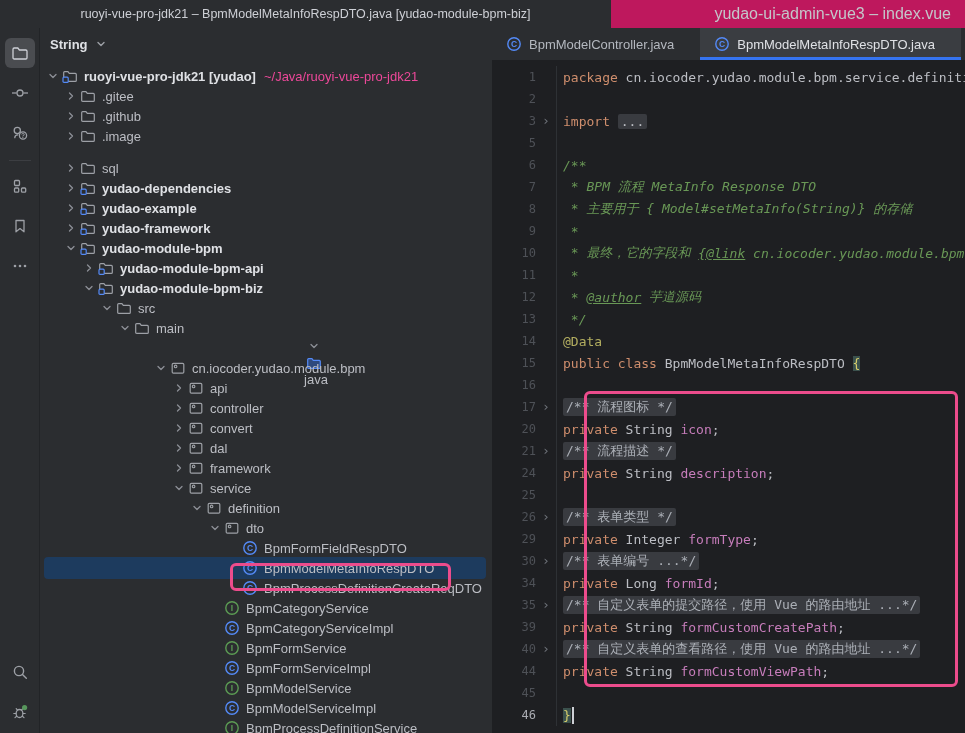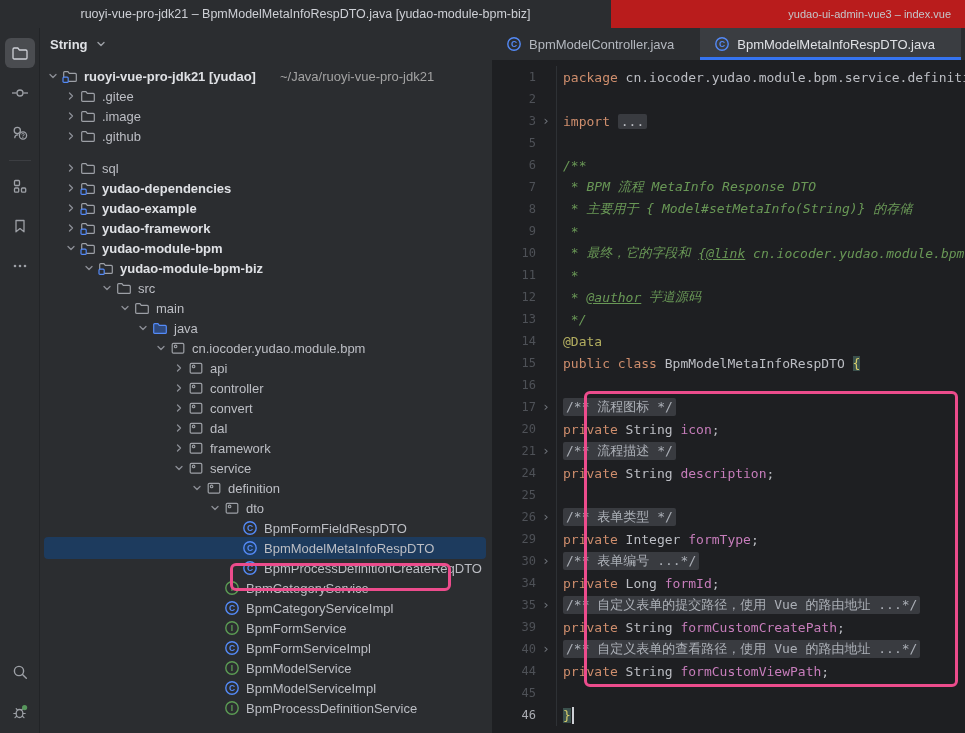--- a/index.html
+++ b/index.html
@@ -2,21 +2,21 @@
 <html><head>
 <meta charset="utf-8">
 <style>
   * { box-sizing: border-box; margin: 0; padding: 0; }
   html,body { width: 965px; height: 733px; overflow: hidden; background:#1E1F22;
     font-family:"Liberation Sans","DejaVu Sans",sans-serif; }
   
   .titlebar { display:flex; height:28px; width:965px; }
   .tb-left { width:611px; background:#2B2D30; color:#CED0D6; font-size:12.5px;
     display:flex; align-items:center; justify-content:center; white-space:nowrap; }
-  .tb-right { flex:1; background:#b91c1c; color:#C4C6CA; font-size:11px;
+  .tb-right { flex:1; background:#be185d; color:#C4C6CA; font-size:16px;
     display:flex; align-items:center; justify-content:flex-end; padding-right:14px; white-space:nowrap; }
   
   .app { display:flex; height:705px; width:965px; }
   .activitybar { width:40px; background:#2B2D30; border-right:1px solid #222427;
     display:flex; flex-direction:column; align-items:center; position:relative; }
   .act-btn { width:30px; height:30px; margin-top:10px; border-radius:6px;
     display:flex; align-items:center; justify-content:center; }
   .act-btn.active { background:#4A4C50; }
   .act-divider { width:22px; height:1px; background:#3C3E42; margin-top:12px; }
   .act-bottom { position:absolute; bottom:6px; left:0; width:40px;
@@ -29,21 +29,21 @@
   .tree { padding-top:6px; }
   .tree-row { height:20px; display:flex; align-items:center; font-size:13px;
     color:#BCBEC4; white-space:nowrap; position:relative; }
   .tree-row .rowbg { position:absolute; left:4px; right:6px; top:-1px; bottom:-1px;
     background:#1D3B5E; border-radius:4px; z-index:0; }
   .tree-row > * { z-index:1; }
   .chev { width:16px; height:16px; display:flex; align-items:center; justify-content:center; flex:0 0 16px; }
   .ticon { width:18px; height:18px; display:flex; align-items:center; justify-content:center; flex:0 0 18px; }
   .tlabel { margin-left:5px; }
   .tlabel.bold { font-weight:700; color:#DFE1E5; }
-  .tsuffix { margin-left:24px; color:#a3a3a3; }
+  .tsuffix { margin-left:8px; color:#ec4899; }
   
   .editor-col { flex:1; background:#1E1F22; position:relative; overflow:hidden; }
   .tabbar { height:32px; background:#2B2D30; display:flex; }
   .tab { display:flex; align-items:center; gap:7px; padding:0 26px 0 14px;
     font-size:13px; color:#B4B8BF; position:relative; }
   .tab.active { background:#3A3D41; color:#DFE1E5; }
   .tab.active::after { content:""; position:absolute; left:0; right:0; bottom:0; height:3px; background:#3574F0; }
   .code { padding-top:6px; font-family:"DejaVu Sans Mono","Liberation Mono",monospace; font-size:13px; }
   .cline { height:22px; display:flex; align-items:center; white-space:pre; }
   .gut { width:44px; flex:0 0 44px; text-align:right; color:#4E5157; font-size:12px; }
@@ -175,103 +175,117 @@
           <span class="chev">
             <svg width="12" height="12" viewBox="0 0 12 12">
               <path d="M4.5 3 L7.5 6 L4.5 9" stroke="#8C8F96" stroke-width="1.3" fill="none" stroke-linecap="round" stroke-linejoin="round"></path>
             </svg>
           </span>
           <span class="ticon">
             <svg width="16" height="16" viewBox="0 0 16 16">
               <path d="M1.7 4.6 C1.7 4 2.1 3.6 2.7 3.6 H5.9 L7.3 5.4 H13.3 C13.9 5.4 14.3 5.8 14.3 6.4 V12.4 C14.3 13 13.9 13.4 13.3 13.4 H2.7 C2.1 13.4 1.7 13 1.7 12.4 Z" fill="none" stroke="#9DA0A6" stroke-width="1.2"></path>
             </svg>
           </span>
+          <span class="tlabel">.github</span>
+        </div>
+        <div class="tree-row" style="padding-left: 23px;">
+          <span class="chev">
+            <svg width="12" height="12" viewBox="0 0 12 12">
+              <path d="M4.5 3 L7.5 6 L4.5 9" stroke="#8C8F96" stroke-width="1.3" fill="none" stroke-linecap="round" stroke-linejoin="round"></path>
+            </svg>
+          </span>
+          <span class="ticon">
+            <svg width="16" height="16" viewBox="0 0 16 16">
+              <path d="M1.7 4.6 C1.7 4 2.1 3.6 2.7 3.6 H5.9 L7.3 5.4 H13.3 C13.9 5.4 14.3 5.8 14.3 6.4 V12.4 C14.3 13 13.9 13.4 13.3 13.4 H2.7 C2.1 13.4 1.7 13 1.7 12.4 Z" fill="none" stroke="#9DA0A6" stroke-width="1.2"></path>
+            </svg>
+          </span>
           <span class="tlabel">.image</span>
         </div>
+        <div class="tree-row" style="padding-left: 23px; margin-top: 12px;">
+          <span class="chev">
+            <svg width="12" height="12" viewBox="0 0 12 12">
+              <path d="M4.5 3 L7.5 6 L4.5 9" stroke="#8C8F96" stroke-width="1.3" fill="none" stroke-linecap="round" stroke-linejoin="round"></path>
+            </svg>
+          </span>
+          <span class="ticon">
+            <svg width="16" height="16" viewBox="0 0 16 16">
+              <path d="M1.7 4.6 C1.7 4 2.1 3.6 2.7 3.6 H5.9 L7.3 5.4 H13.3 C13.9 5.4 14.3 5.8 14.3 6.4 V12.4 C14.3 13 13.9 13.4 13.3 13.4 H2.7 C2.1 13.4 1.7 13 1.7 12.4 Z" fill="none" stroke="#9DA0A6" stroke-width="1.2"></path>
+            </svg>
+          </span>
+          <span class="tlabel">sql</span>
+        </div>
         <div class="tree-row" style="padding-left: 23px;">
           <span class="chev">
             <svg width="12" height="12" viewBox="0 0 12 12">
               <path d="M4.5 3 L7.5 6 L4.5 9" stroke="#8C8F96" stroke-width="1.3" fill="none" stroke-linecap="round" stroke-linejoin="round"></path>
             </svg>
           </span>
           <span class="ticon">
             <svg width="16" height="16" viewBox="0 0 16 16">
               <path d="M1.7 4.6 C1.7 4 2.1 3.6 2.7 3.6 H5.9 L7.3 5.4 H13.3 C13.9 5.4 14.3 5.8 14.3 6.4 V12.4 C14.3 13 13.9 13.4 13.3 13.4 H2.7 C2.1 13.4 1.7 13 1.7 12.4 Z" fill="none" stroke="#9DA0A6" stroke-width="1.2"></path>
-            </svg>
-          </span>
-          <span class="tlabel">.github</span>
-        </div>
-        <div class="tree-row" style="padding-left: 23px; margin-top: 12px;">
-          <span class="chev">
-            <svg width="12" height="12" viewBox="0 0 12 12">
-              <path d="M4.5 3 L7.5 6 L4.5 9" stroke="#8C8F96" stroke-width="1.3" fill="none" stroke-linecap="round" stroke-linejoin="round"></path>
-            </svg>
-          </span>
-          <span class="ticon">
-            <svg width="16" height="16" viewBox="0 0 16 16">
-              <path d="M1.7 4.6 C1.7 4 2.1 3.6 2.7 3.6 H5.9 L7.3 5.4 H13.3 C13.9 5.4 14.3 5.8 14.3 6.4 V12.4 C14.3 13 13.9 13.4 13.3 13.4 H2.7 C2.1 13.4 1.7 13 1.7 12.4 Z" fill="none" stroke="#9DA0A6" stroke-width="1.2"></path>
-            </svg>
-          </span>
-          <span class="tlabel">sql</span>
+              <rect x="1" y="9.2" width="5.2" height="5.2" rx="1" fill="#2B2D30" stroke="#548AF7" stroke-width="1.2"></rect>
+            </svg>
+          </span>
+          <span class="tlabel bold">yudao-dependencies</span>
         </div>
         <div class="tree-row" style="padding-left: 23px;">
           <span class="chev">
             <svg width="12" height="12" viewBox="0 0 12 12">
               <path d="M4.5 3 L7.5 6 L4.5 9" stroke="#8C8F96" stroke-width="1.3" fill="none" stroke-linecap="round" stroke-linejoin="round"></path>
             </svg>
           </span>
           <span class="ticon">
             <svg width="16" height="16" viewBox="0 0 16 16">
               <path d="M1.7 4.6 C1.7 4 2.1 3.6 2.7 3.6 H5.9 L7.3 5.4 H13.3 C13.9 5.4 14.3 5.8 14.3 6.4 V12.4 C14.3 13 13.9 13.4 13.3 13.4 H2.7 C2.1 13.4 1.7 13 1.7 12.4 Z" fill="none" stroke="#9DA0A6" stroke-width="1.2"></path>
               <rect x="1" y="9.2" width="5.2" height="5.2" rx="1" fill="#2B2D30" stroke="#548AF7" stroke-width="1.2"></rect>
             </svg>
           </span>
-          <span class="tlabel bold">yudao-dependencies</span>
+          <span class="tlabel bold">yudao-example</span>
         </div>
         <div class="tree-row" style="padding-left: 23px;">
           <span class="chev">
             <svg width="12" height="12" viewBox="0 0 12 12">
               <path d="M4.5 3 L7.5 6 L4.5 9" stroke="#8C8F96" stroke-width="1.3" fill="none" stroke-linecap="round" stroke-linejoin="round"></path>
             </svg>
           </span>
           <span class="ticon">
             <svg width="16" height="16" viewBox="0 0 16 16">
               <path d="M1.7 4.6 C1.7 4 2.1 3.6 2.7 3.6 H5.9 L7.3 5.4 H13.3 C13.9 5.4 14.3 5.8 14.3 6.4 V12.4 C14.3 13 13.9 13.4 13.3 13.4 H2.7 C2.1 13.4 1.7 13 1.7 12.4 Z" fill="none" stroke="#9DA0A6" stroke-width="1.2"></path>
               <rect x="1" y="9.2" width="5.2" height="5.2" rx="1" fill="#2B2D30" stroke="#548AF7" stroke-width="1.2"></rect>
             </svg>
           </span>
-          <span class="tlabel bold">yudao-example</span>
+          <span class="tlabel bold">yudao-framework</span>
         </div>
         <div class="tree-row" style="padding-left: 23px;">
           <span class="chev">
             <svg width="12" height="12" viewBox="0 0 12 12">
-              <path d="M4.5 3 L7.5 6 L4.5 9" stroke="#8C8F96" stroke-width="1.3" fill="none" stroke-linecap="round" stroke-linejoin="round"></path>
+              <path d="M3 4.5 L6 7.5 L9 4.5" stroke="#8C8F96" stroke-width="1.3" fill="none" stroke-linecap="round" stroke-linejoin="round"></path>
             </svg>
           </span>
           <span class="ticon">
             <svg width="16" height="16" viewBox="0 0 16 16">
               <path d="M1.7 4.6 C1.7 4 2.1 3.6 2.7 3.6 H5.9 L7.3 5.4 H13.3 C13.9 5.4 14.3 5.8 14.3 6.4 V12.4 C14.3 13 13.9 13.4 13.3 13.4 H2.7 C2.1 13.4 1.7 13 1.7 12.4 Z" fill="none" stroke="#9DA0A6" stroke-width="1.2"></path>
               <rect x="1" y="9.2" width="5.2" height="5.2" rx="1" fill="#2B2D30" stroke="#548AF7" stroke-width="1.2"></rect>
             </svg>
           </span>
-          <span class="tlabel bold">yudao-framework</span>
-        </div>
-        <div class="tree-row" style="padding-left: 23px;">
-          <span class="chev">
-            <svg width="12" height="12" viewBox="0 0 12 12">
-              <path d="M3 4.5 L6 7.5 L9 4.5" stroke="#8C8F96" stroke-width="1.3" fill="none" stroke-linecap="round" stroke-linejoin="round"></path>
+          <span class="tlabel bold">yudao-module-bpm</span>
+        </div>
+        <div class="tree-row" style="padding-left: 41px;">
+          <span class="chev">
+            <svg width="12" height="12" viewBox="0 0 12 12">
+              <path d="M4.5 3 L7.5 6 L4.5 9" stroke="#8C8F96" stroke-width="1.3" fill="none" stroke-linecap="round" stroke-linejoin="round"></path>
             </svg>
           </span>
           <span class="ticon">
             <svg width="16" height="16" viewBox="0 0 16 16">
               <path d="M1.7 4.6 C1.7 4 2.1 3.6 2.7 3.6 H5.9 L7.3 5.4 H13.3 C13.9 5.4 14.3 5.8 14.3 6.4 V12.4 C14.3 13 13.9 13.4 13.3 13.4 H2.7 C2.1 13.4 1.7 13 1.7 12.4 Z" fill="none" stroke="#9DA0A6" stroke-width="1.2"></path>
               <rect x="1" y="9.2" width="5.2" height="5.2" rx="1" fill="#2B2D30" stroke="#548AF7" stroke-width="1.2"></rect>
             </svg>
           </span>
-          <span class="tlabel bold">yudao-module-bpm</span>
+          <span class="tlabel bold">yudao-module-bpm-api</span>
         </div>
         <div class="tree-row" style="padding-left: 41px;">
           <span class="chev">
             <svg width="12" height="12" viewBox="0 0 12 12">
               <path d="M3 4.5 L6 7.5 L9 4.5" stroke="#8C8F96" stroke-width="1.3" fill="none" stroke-linecap="round" stroke-linejoin="round"></path>
             </svg>
           </span>
           <span class="ticon">
             <svg width="16" height="16" viewBox="0 0 16 16">
               <path d="M1.7 4.6 C1.7 4 2.1 3.6 2.7 3.6 H5.9 L7.3 5.4 H13.3 C13.9 5.4 14.3 5.8 14.3 6.4 V12.4 C14.3 13 13.9 13.4 13.3 13.4 H2.7 C2.1 13.4 1.7 13 1.7 12.4 Z" fill="none" stroke="#9DA0A6" stroke-width="1.2"></path>
@@ -299,21 +313,21 @@
               <path d="M3 4.5 L6 7.5 L9 4.5" stroke="#8C8F96" stroke-width="1.3" fill="none" stroke-linecap="round" stroke-linejoin="round"></path>
             </svg>
           </span>
           <span class="ticon">
             <svg width="16" height="16" viewBox="0 0 16 16">
               <path d="M1.7 4.6 C1.7 4 2.1 3.6 2.7 3.6 H5.9 L7.3 5.4 H13.3 C13.9 5.4 14.3 5.8 14.3 6.4 V12.4 C14.3 13 13.9 13.4 13.3 13.4 H2.7 C2.1 13.4 1.7 13 1.7 12.4 Z" fill="none" stroke="#9DA0A6" stroke-width="1.2"></path>
             </svg>
           </span>
           <span class="tlabel">main</span>
         </div>
-        <div class="tree-row" style="padding-left: 95px;">
+        <div class="tree-row" style="padding-left: 95px; flex-direction: column;">
           <span class="chev">
             <svg width="12" height="12" viewBox="0 0 12 12">
               <path d="M3 4.5 L6 7.5 L9 4.5" stroke="#8C8F96" stroke-width="1.3" fill="none" stroke-linecap="round" stroke-linejoin="round"></path>
             </svg>
           </span>
           <span class="ticon">
             <svg width="16" height="16" viewBox="0 0 16 16">
               <path d="M1.7 4.6 C1.7 4 2.1 3.6 2.7 3.6 H5.9 L7.3 5.4 H13.3 C13.9 5.4 14.3 5.8 14.3 6.4 V12.4 C14.3 13 13.9 13.4 13.3 13.4 H2.7 C2.1 13.4 1.7 13 1.7 12.4 Z" fill="#2F4A7D" stroke="#548AF7" stroke-width="1.2"></path>
             </svg>
           </span>

